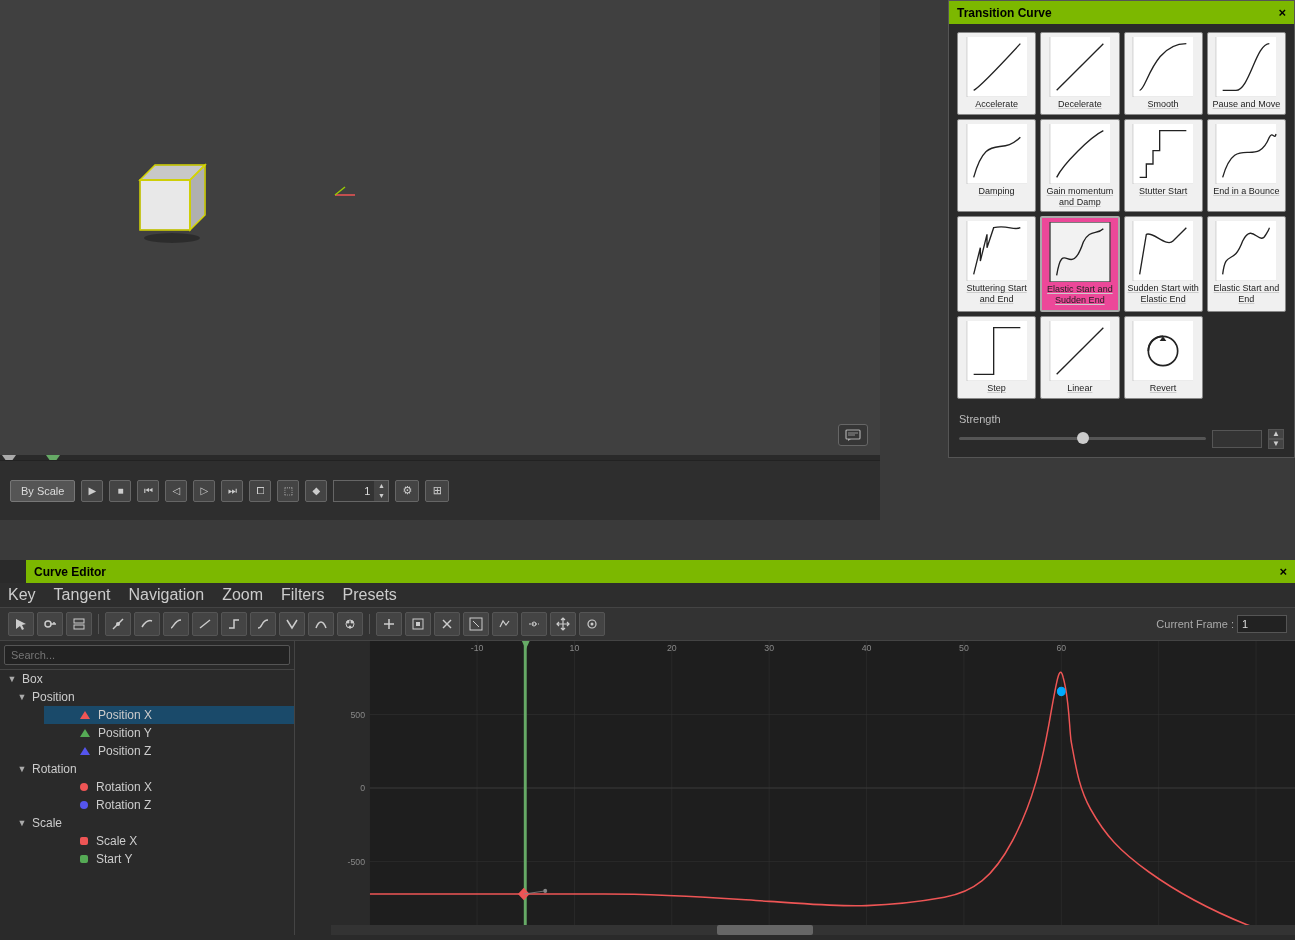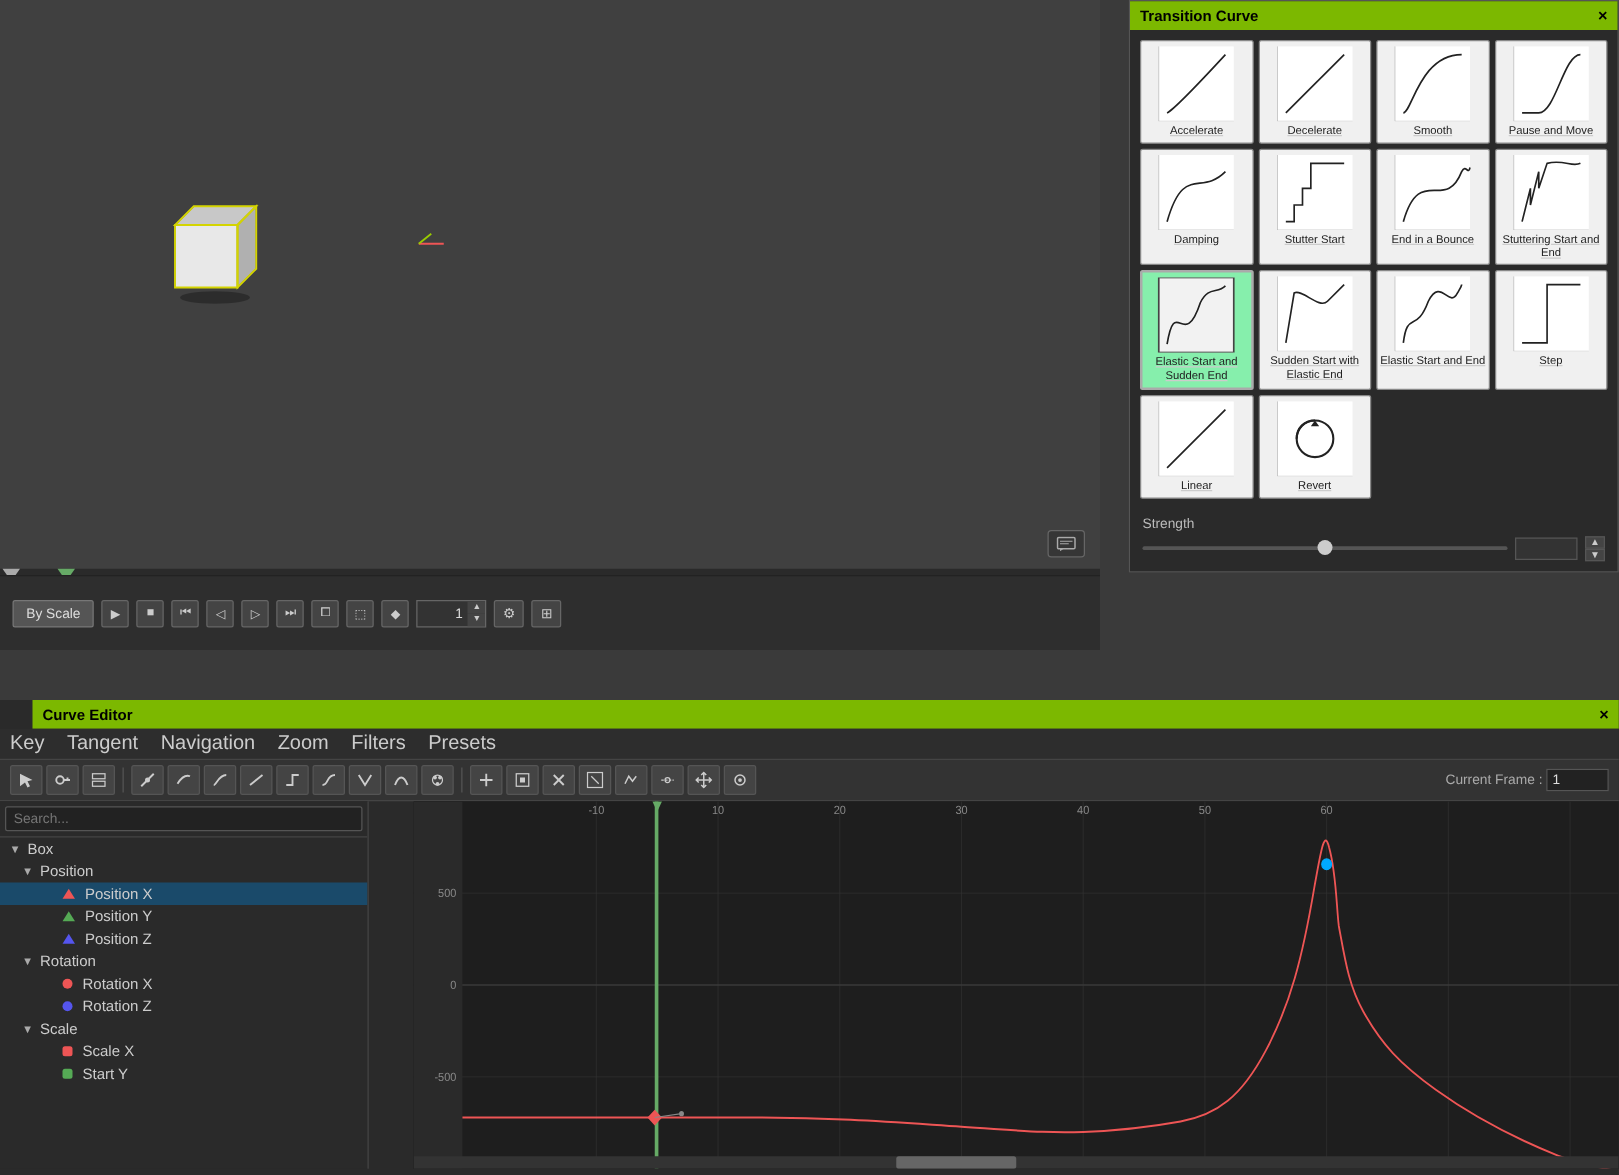--- a/index.html
+++ b/index.html
@@ -42,21 +42,21 @@
       width: 30px; height: 22px;
       display: flex; align-items: center; justify-content: center;
       cursor: pointer;
       color: #aaa;
     }
 
     
     #transition-panel {
       position: absolute;
       top: 0; right: 0;
-      width: 392px;
+      width: 347px;
       background: #2a2a2a;
       border: 1px solid #555;
     }
 
     #transition-header {
       background: #7cb800;
       color: #000;
       font-weight: bold;
       font-size: 12px;
       padding: 4px 8px;
@@ -84,21 +84,21 @@
       border-radius: 2px;
       cursor: pointer;
       display: flex;
       flex-direction: column;
       align-items: center;
       padding: 4px 2px;
       text-decoration: underline;
     }
 
     .curve-item.selected {
-      background: #86efac;
+      background: #ec4899;
       border: 2px solid #aaa;
     }
 
     .curve-item svg {
       width: 70px; height: 60px;
     }
 
     .curve-label {
       font-size: 9px;
       color: #222;
@@ -405,21 +405,21 @@
       border-left: 5px solid transparent;
       border-right: 5px solid transparent;
       border-bottom: 8px solid;
     }
 
     .tree-triangle.red { border-bottom-color: #e55; }
     .tree-triangle.green { border-bottom-color: #5a5; }
     .tree-triangle.blue { border-bottom-color: #55e; }
 
     .indent1 { padding-left: 16px; }
-    .indent2 { padding-left: 34px; }
+    .indent2 { padding-left: 20px; margin-left: 44px; }
 
     
     #curve-canvas-area {
       flex: 1;
       position: relative;
       background: #1e1e1e;
       overflow: hidden;
     }
 
     #curve-canvas {
@@ -531,20 +531,30 @@
     </div>
       <div class="curve-item">
       <svg viewBox="0 0 90 90" width="70" height="60">
         <rect x="0" y="0" width="90" height="90" fill="white"></rect>
         <line x1="0" y1="90" x2="90" y2="90" stroke="#888" stroke-width="0.5"></line>
         <line x1="0" y1="0" x2="0" y2="90" stroke="#888" stroke-width="0.5"></line>
         <path d="M10,80 C30,10 50,50 80,20" fill="none" stroke="#222" stroke-width="2"></path>
 
       </svg>
       <span class="curve-label">Damping</span>
+    </div>
+      <div class="curve-item">
+      <svg viewBox="0 0 90 90" width="70" height="60">
+        <rect x="0" y="0" width="90" height="90" fill="white"></rect>
+        <line x1="0" y1="90" x2="90" y2="90" stroke="#888" stroke-width="0.5"></line>
+        <line x1="0" y1="0" x2="0" y2="90" stroke="#888" stroke-width="0.5"></line>
+        <path d="M10,80 C20,60 60,20 80,10" fill="none" stroke="#222" stroke-width="2"></path>
+
+      </svg>
+      <span class="curve-label">Gain momentum and Damp</span>
     </div>
       <div class="curve-item">
       <svg viewBox="0 0 90 90" width="70" height="60">
         <rect x="0" y="0" width="90" height="90" fill="white"></rect>
         <line x1="0" y1="90" x2="90" y2="90" stroke="#888" stroke-width="0.5"></line>
         <line x1="0" y1="0" x2="0" y2="90" stroke="#888" stroke-width="0.5"></line>
         <path d="M10,80 L20,80 L20,60 L30,60 L30,40 L40,40 L40,10 L80,10" fill="none" stroke="#222" stroke-width="2"></path>
 
       </svg>
       <span class="curve-label">Stutter Start</span>

